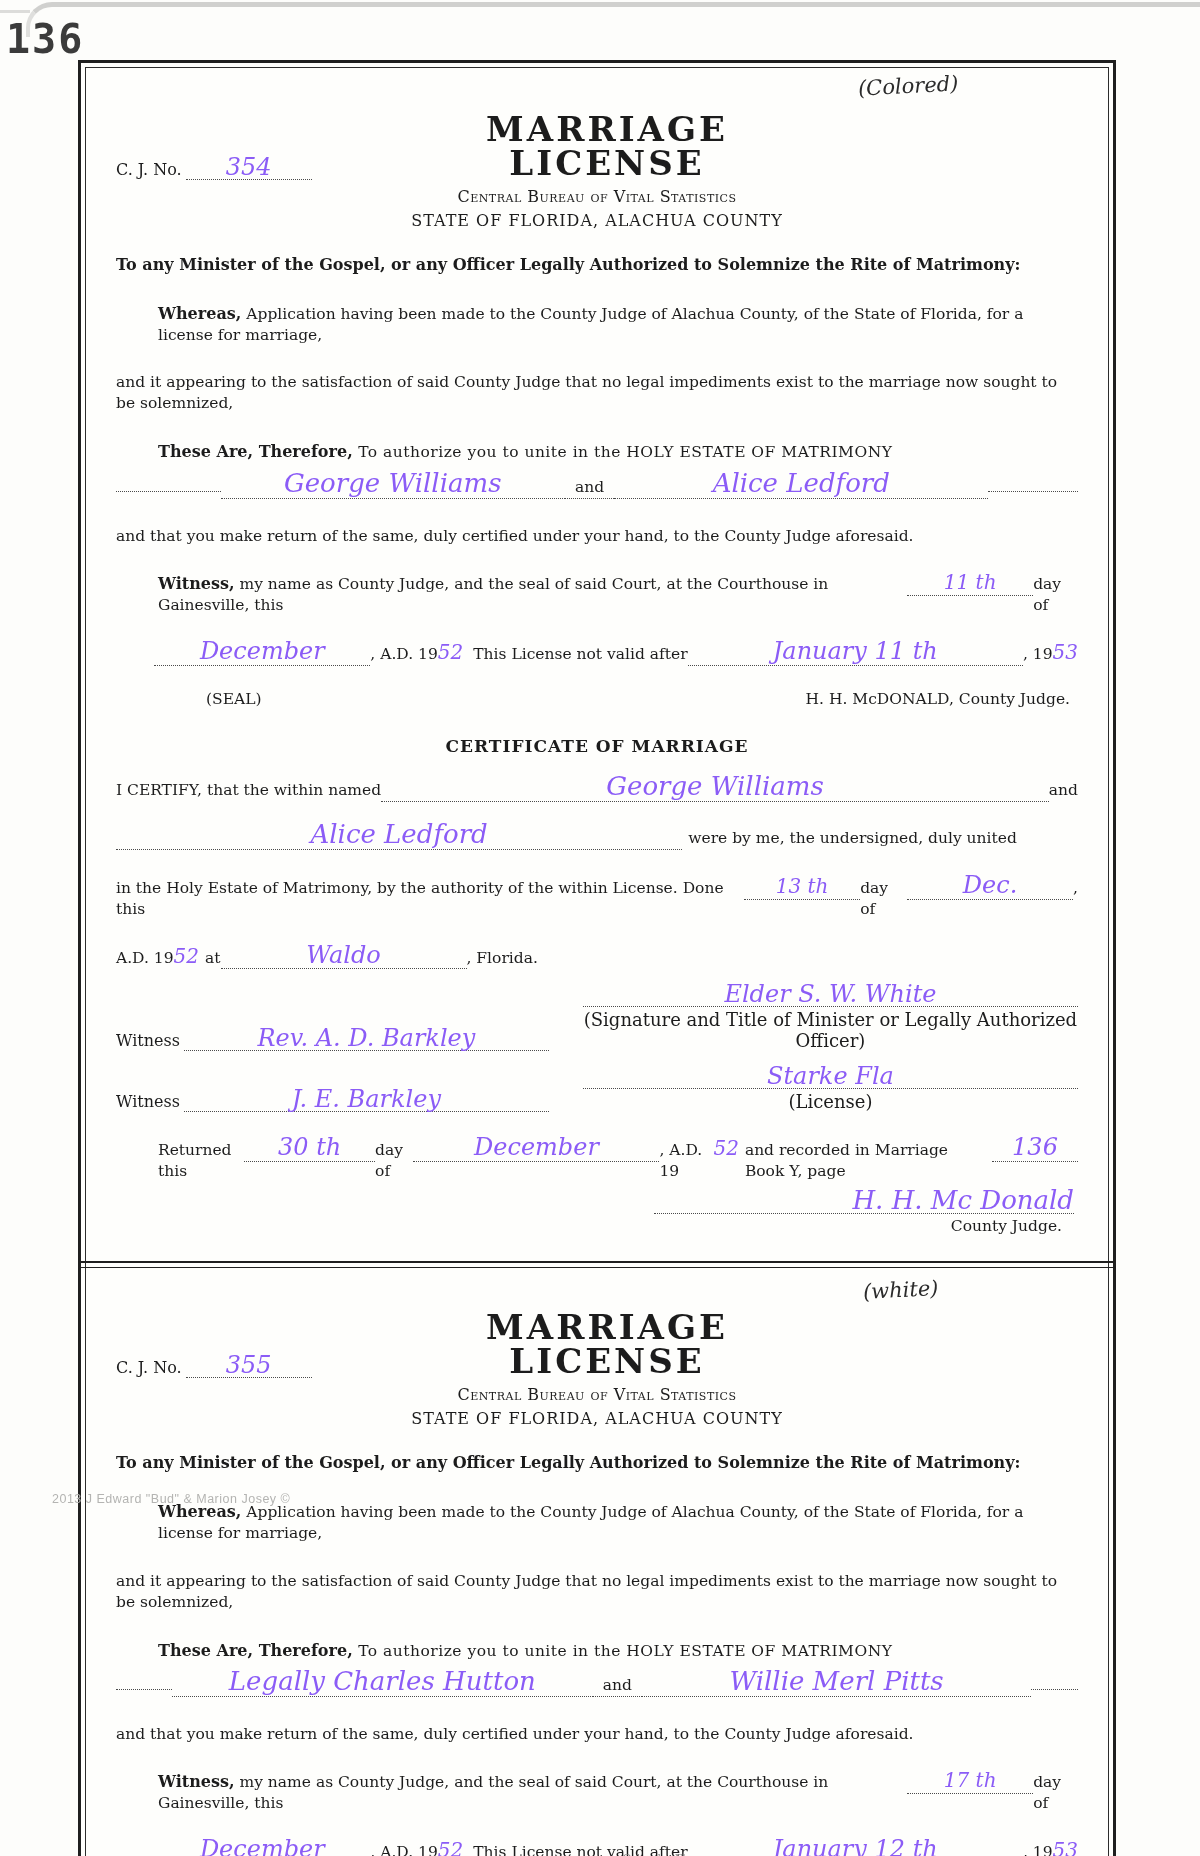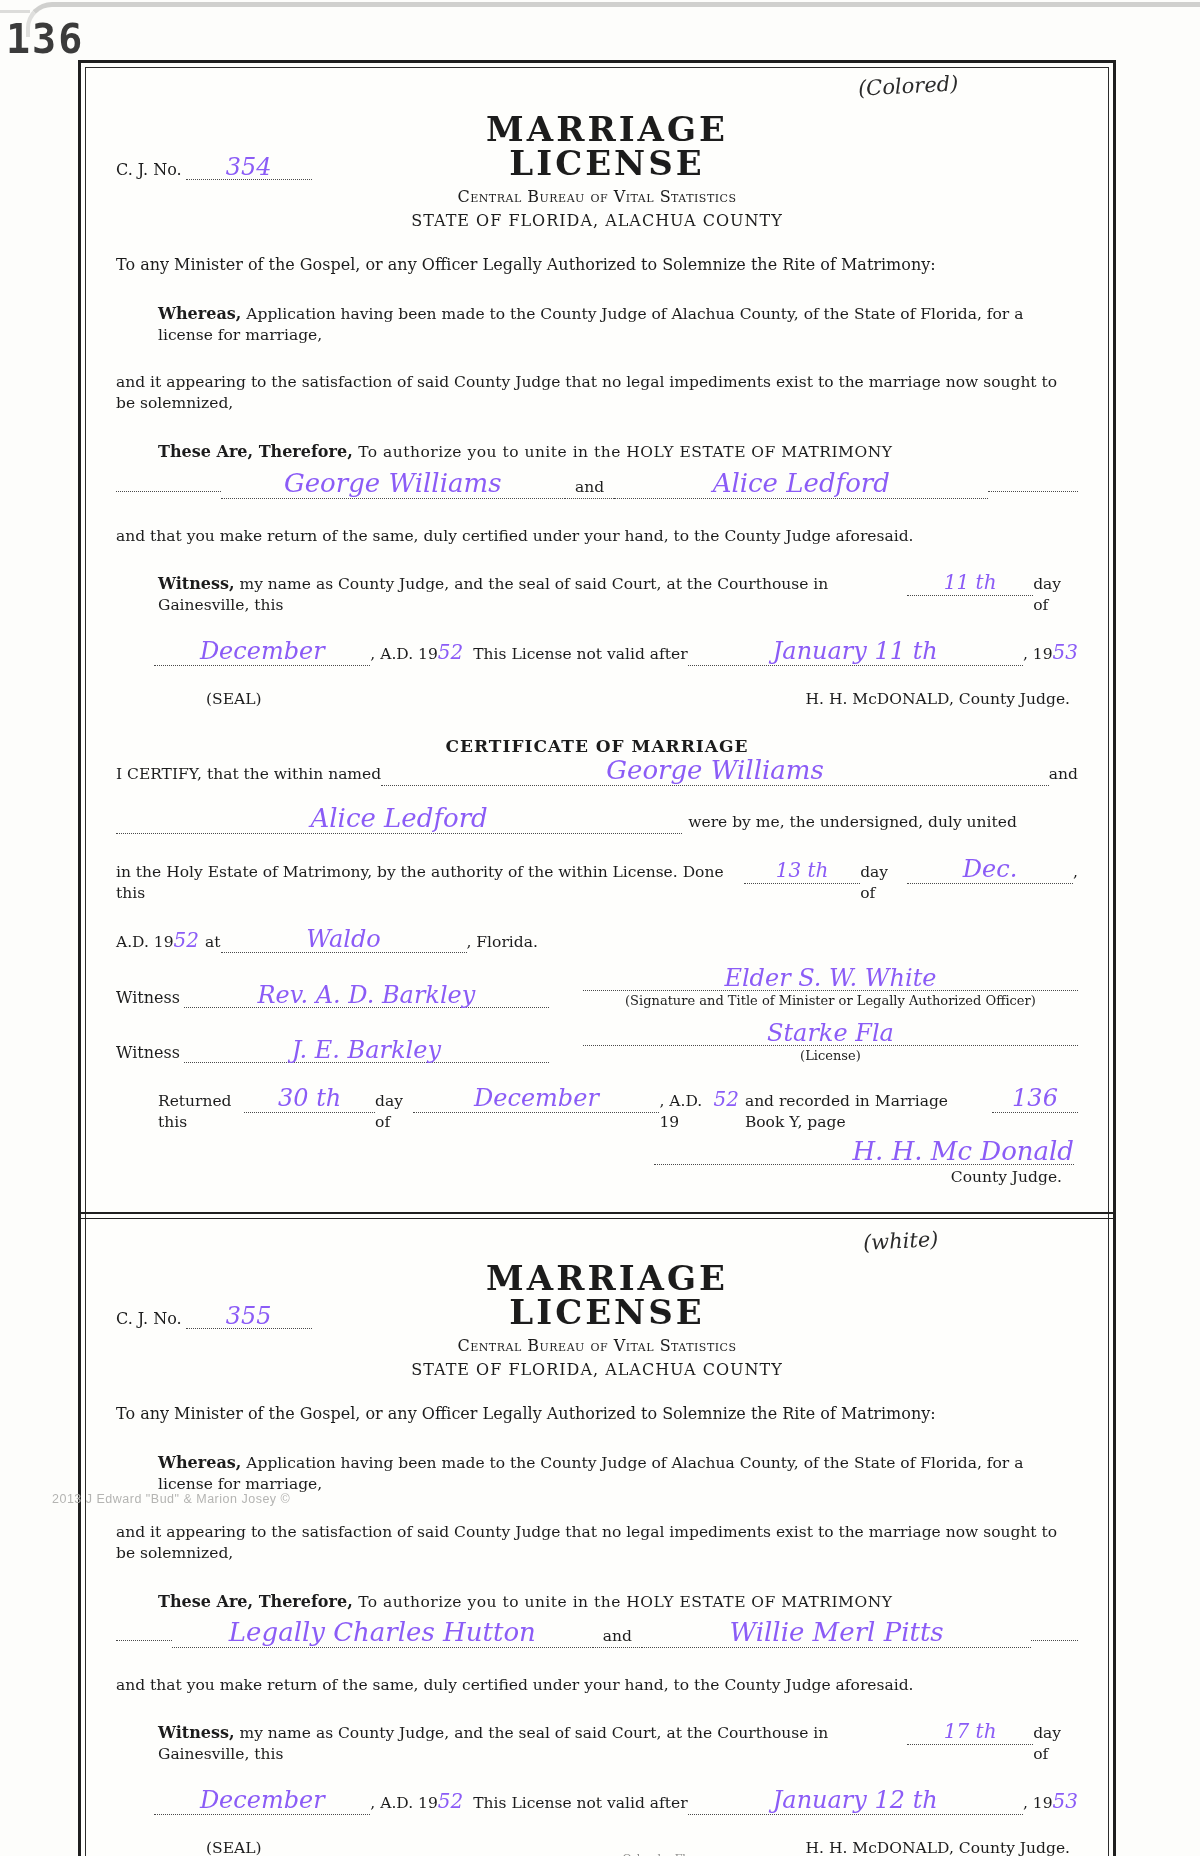--- a/index.html
+++ b/index.html
@@ -28,21 +28,21 @@
   
   .header-row{display:grid;grid-template-columns:250px 1fr 250px;align-items:end;padding-top:44px;}
   .cj{display:flex;align-items:baseline;font-size:16px;}
   .cj .blank{min-width:110px;margin-left:4px;}
   .title{text-align:center;font-size:34px;font-weight:bold;letter-spacing:3px;
     font-family:"DejaVu Serif",serif;line-height:1;margin-left:20px;}
   .sub1{text-align:center;font-variant:small-caps;font-size:16px;margin-top:7px;letter-spacing:.5px;}
   .sub2{text-align:center;font-size:16px;margin-top:5px;letter-spacing:1px;}
   
   p,.row{font-size:15.5px;line-height:1.35;}
-  .addressee{font-weight:normal;margin:24px 0 0;font-size:16px;}
+  .addressee{font-weight:bold;margin:24px 0 0;font-size:16px;}
   .para{margin:27px 0 0;}
   .indent{padding-left:42px;}
   b.lead{font-size:16px;}
   .caps{letter-spacing:.5px;}
   
   .hw{font-family:"DejaVu Serif",serif;font-style:italic;color:#8b5cf6;
     font-size:24px;line-height:.8;white-space:nowrap;}
   .hw.small{font-size:20px;}
   .hw.big{font-size:26px;}
   
@@ -55,21 +55,21 @@
   .seal-row{display:flex;justify-content:space-between;margin-top:24px;
     padding-left:90px;font-size:15.5px;}
   .seal-row .judge{padding-right:8px;}
   .cert-title{text-align:center;font-weight:bold;font-size:17px;letter-spacing:1px;margin-top:28px;}
   
   .wit-row{display:flex;margin-top:16px;align-items:flex-end;}
   .wit-left{width:45%;display:flex;align-items:baseline;}
   .wit-left .blank{flex:1;margin-left:4px;}
   .wit-right{width:55%;padding-left:34px;box-sizing:border-box;text-align:center;}
   .sigline{border-bottom:1.6px dotted #4a4a4a;padding:0 6px;}
-  .caption{font-size:13px;margin-top:2px;}
+  .caption{font-size:18px;margin-top:2px;}
   
   .judge-block{display:flex;flex-direction:column;align-items:flex-end;margin-top:8px;padding-right:4px;}
   .judge-sigline{width:420px;text-align:right;border-bottom:1.6px dotted #4a4a4a;}
   .county{font-size:15.5px;margin-top:3px;margin-right:12px;}
   
   .divider{margin:26px -35px 0;height:4px;border-top:2.5px solid #1f1f1f;border-bottom:1.5px solid #1f1f1f;}
   #form2{margin-top:28px;}
   .watermark{position:absolute;left:-34px;top:1424px;z-index:5;
     font-family:"Liberation Sans", sans-serif;font-size:12.5px;color:#b4b4b2;letter-spacing:.5px;}
   .printer-line{position:absolute;left:0;right:0;top:1784px;text-align:center;
@@ -135,21 +135,21 @@
         <span class="hw small">53</span>
       </div>
 
       <div class="seal-row">
         <span>(SEAL)</span>
         <span class="judge">H. H. McDONALD, County Judge.</span>
       </div>
 
       <div class="cert-title">CERTIFICATE OF MARRIAGE</div>
 
-      <div class="row" style="margin-top:4px">
+      <div class="row" style="margin-top:20px">
         <span>I CERTIFY, that the within named</span>
         <span class="blank grow"><span class="hw big">George Williams</span></span>
         <span>and</span>
       </div>
 
       <div class="row" style="margin-top:22px">
         <span class="blank" style="flex:.9"><span class="hw big">Alice Ledford</span></span>
         <span style="padding-left:6px">were by me, the undersigned, duly united</span>
       </div>
 

